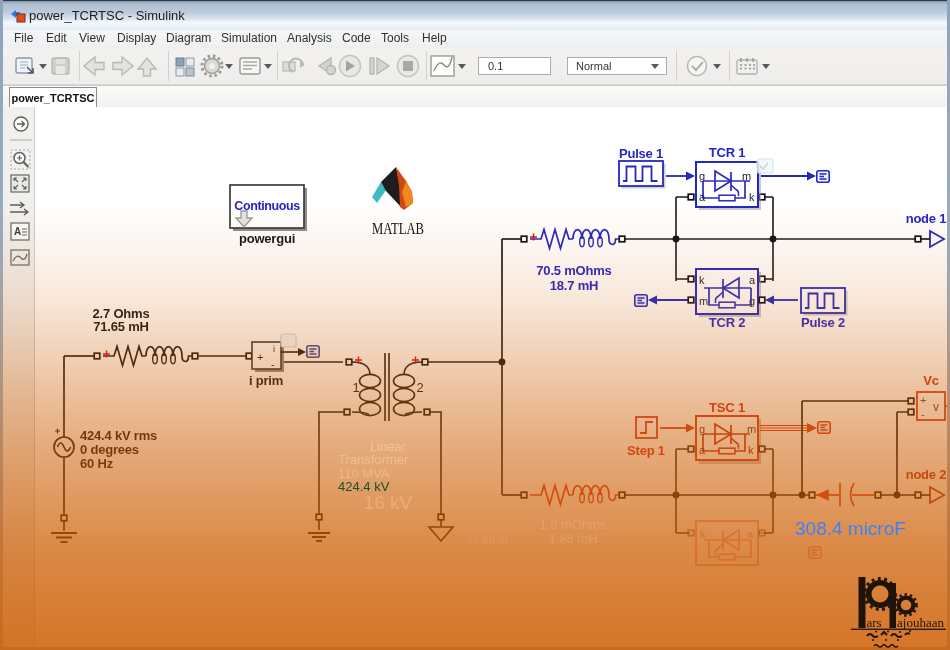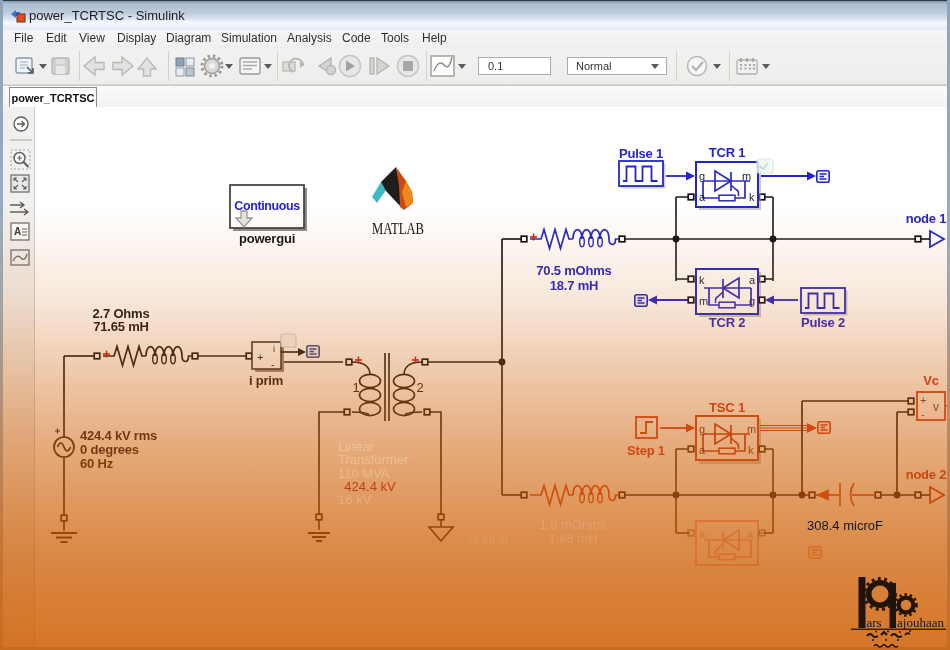--- a/index.html
+++ b/index.html
@@ -508,28 +508,28 @@
     <div class="lbl red" style="left:596px;top:443px;width:100px;text-align:center">Step 1</div>
     <div class="lbl red" style="left:677px;top:400px;width:100px;text-align:center">TSC 1</div>
     <div class="lbl red" style="left:881px;top:373px;width:100px;text-align:center;font-weight:bold">Vc</div>
     <div class="lbl" style="left:876px;top:467px;width:100px;text-align:center;color:#b73222">node 2</div>
   </div>
   <div id="bl" class="abs"></div>
     <div id="br" class="abs"></div>
     <div id="bb" class="abs"></div>
   <div id="ov" class="abs"></div>
   <div id="above" class="abs" style="left:0;top:0;width:950px;height:650px">
-    <div class="faint" style="left:338px;top:439px;width:100px;text-align:left;font-size:13px;color:#eec39a">Linear</div>
+    <div class="faint" style="left:338px;top:439px;width:100px;text-align:center;font-size:13px;color:#eec39a">Linear</div>
     <div class="faint" style="left:338px;top:452px;width:100px;text-align:left;font-size:13px;color:#ecbf94">Transformer</div>
     <div class="faint" style="left:338px;top:466px;width:100px;font-size:13px;color:#eaba8c">110 MVA</div>
-    <div class="faint" style="left:320px;top:479px;width:100px;text-align:center;font-size:13px;color:#c2410c">424.4 kV</div>
-    <div class="faint" style="left:338px;top:492px;width:100px;font-size:13px;color:#e6b07c">16 kV</div>
+    <div class="faint" style="left:338px;top:479px;width:100px;font-size:13px;color:#14532d">424.4 kV</div>
+    <div class="faint" style="left:338px;top:492px;width:100px;text-align:center;font-size:19px;color:#e6b07c">16 kV</div>
     <div class="faint" style="left:523px;top:517px;width:100px;text-align:center;font-size:13px;color:#dfa26e">1.8 mOhms</div>
     <div class="faint" style="left:523px;top:531px;width:100px;text-align:center;font-size:13px;color:#dd9e68">1.88 mH</div>
-    <div class="faint" style="left:795px;top:518px;width:100px;text-align:center;font-size:13px;color:#0f172a">308.4 microF</div>
+    <div class="faint" style="left:795px;top:518px;width:100px;text-align:center;font-size:19px;color:#3b82f6">308.4 microF</div>
     <div class="faint" style="left:467px;top:534px;font-size:11px;color:#d99a62">1e 6B 3l</div>
 
     <svg class="abs" style="left:840px;top:570px" width="110" height="80" viewBox="0 0 110 80">
       <g fill="#201409" stroke="none">
         <rect x="18.5" y="7" width="7" height="51"></rect>
         <rect x="49.5" y="13" width="6.5" height="45"></rect>
         <circle cx="40" cy="24" r="15.5" fill="none" stroke="#201409" stroke-width="3" stroke-dasharray="2.9 3.5"></circle>
         <circle cx="40" cy="24" r="11.3" fill="none" stroke="#201409" stroke-width="5.6"></circle>
         <circle cx="66" cy="35" r="10.5" fill="none" stroke="#201409" stroke-width="2.6" stroke-dasharray="2.4 2.9"></circle>
         <circle cx="66" cy="35" r="7.4" fill="none" stroke="#201409" stroke-width="4.2"></circle>

